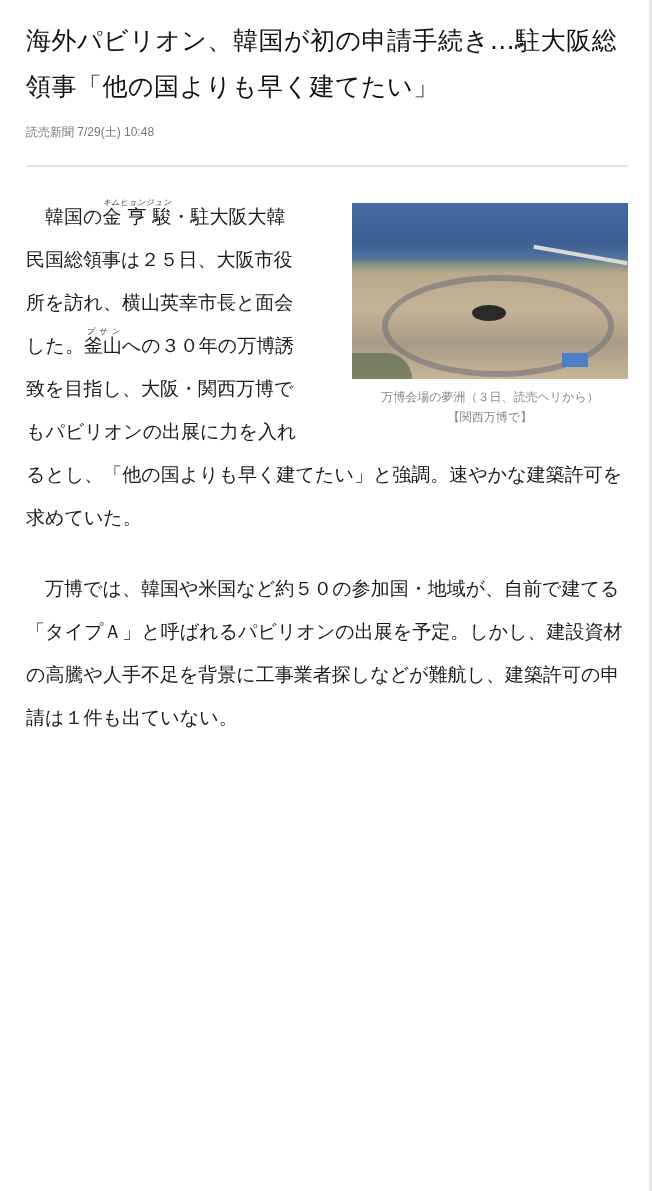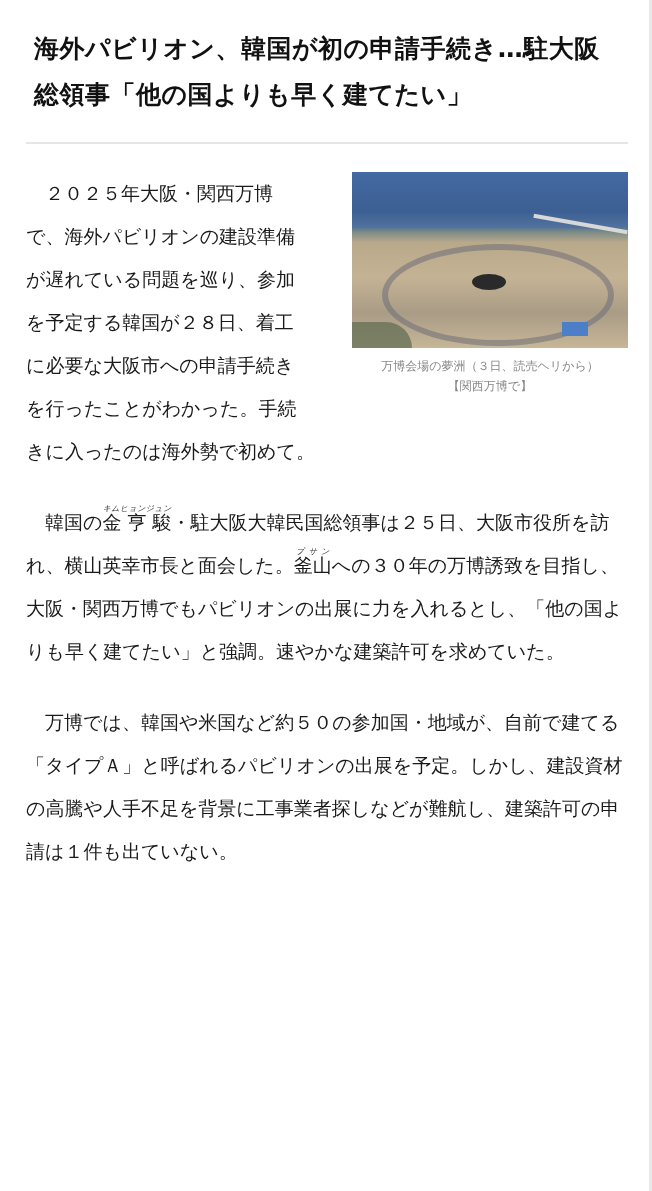--- a/index.html
+++ b/index.html
@@ -1,25 +1,25 @@
 <!DOCTYPE html>
 <html><head>
 <meta charset="utf-8">
 <style>
   html, body { margin:0; padding:0; background:#ffffff; }
   body { width:652px; height:1191px; overflow:hidden; position:relative;
          font-family:"DejaVu Sans", "Liberation Sans", sans-serif; color:#1a1a1a; }
   .right-edge { position:absolute; top:0; right:0; width:3px; height:1191px; background:#e8e8e8; }
   .article { position:absolute; left:26px; top:0; width:602px; }
-  .title { margin:8px; padding-top:18px; font-size:25px; font-weight:bold; line-height:46px;
+  .title { margin:0; padding-top:18px; font-size:25px; font-weight:normal; line-height:46px;
            letter-spacing:0.5px; color:#111; }
   .meta { margin-top:14px; font-size:12px; color:#777; font-family:"Liberation Sans", sans-serif; }
   .divider { margin-top:24px; height:2px; background:#e6e6e6; }
   .body { margin-top:28px; font-size:19px; line-height:43px; color:#1a1a1a; }
-  .figure { float:right; width:276px; margin:0 0 6px 22px;padding-left:27px; }
+  .figure { float:right; width:276px; margin:8px 0 6px 22px;padding-left:27px; }
   .photo { width:276px; height:176px; position:relative; overflow:hidden;
            background:linear-gradient(180deg,#3a5f95 0%,#3d679d 30%,#7b8a86 34%,#b9a98b 40%,#c4b294 60%,#a99c86 80%,#c7b697 100%); }
   .photo .sea { position:absolute; left:0; top:0; width:100%; height:56px;
                 background:linear-gradient(180deg,#436aa2,#3c5f93 70%,#52739f); }
   .photo .pier { position:absolute; right:0; top:50px; width:95px; height:4px; background:#d8d8d8; transform:rotate(10deg); }
   .photo .ring { position:absolute; left:30px; top:72px; width:220px; height:90px; border-radius:50%;
                  border:6px solid rgba(110,110,120,0.55); }
   .photo .pit { position:absolute; left:120px; top:102px; width:34px; height:16px; border-radius:50%; background:#2a2a2a; }
   .photo .blue { position:absolute; left:210px; top:150px; width:26px; height:14px; background:#4d7fc9; }
   .photo .green { position:absolute; left:0; top:150px; width:60px; height:26px; background:#5d6a50; opacity:0.7; border-radius:0 40px 0 0; }
@@ -27,35 +27,38 @@
   p { margin:0 0 28px 0; text-indent:1em; }
   ruby rt { font-size:8px; color:#333;font-style:italic; }
 </style>
 </head>
 <body>
 
 <div class="right-edge"></div>
 
 <div class="article">
   <h1 class="title">海外パビリオン、韓国が初の申請手続き…駐大阪総領事「他の国よりも早く建てたい」</h1>
+  <div class="meta">
+    <span>読売新聞</span>
+    <span>7/29(土) 10:48</span>
+  </div>
   <div class="divider"></div>
 
   <div class="body">
     <div class="figure">
       <div class="photo" aria-label="aerial-photo-of-expo-site">
         <div class="sea"></div>
         <div class="pier"></div>
         <div class="ring"></div>
         <div class="pit"></div>
         <div class="green"></div>
         <div class="blue"></div>
       </div>
       <div class="caption">
         <div>万博会場の夢洲（３日、読売ヘリから）</div>
         <div>【関西万博で】</div>
       </div>
     </div>
 
-    <p>２０２５年大阪・関西万博で、海外パビリオンの建設準備が遅れている問題を巡り、参加を予定する韓国が２８日、着工に必要な大阪市への申請手続きを行ったことがわかった。手続きに入ったのは海外勢で初めて。</p>
     <p><span>韓国の</span><ruby><span>金 亨 駿</span><rt>キムヒョンジュン</rt></ruby><span>・駐大阪大韓民国総領事は２５日、大阪市役所を訪れ、横山英幸市長と面会した。</span><ruby><span>釜山</span><rt>プサン</rt></ruby><span>への３０年の万博誘致を目指し、大阪・関西万博でもパビリオンの出展に力を入れるとし、「他の国よりも早く建てたい」と強調。速やかな建築許可を求めていた。</span></p>
     <p>万博では、韓国や米国など約５０の参加国・地域が、自前で建てる「タイプＡ」と呼ばれるパビリオンの出展を予定。しかし、建設資材の高騰や人手不足を背景に工事業者探しなどが難航し、建築許可の申請は１件も出ていない。</p>
   </div>
 </div>
 
 </body></html>

